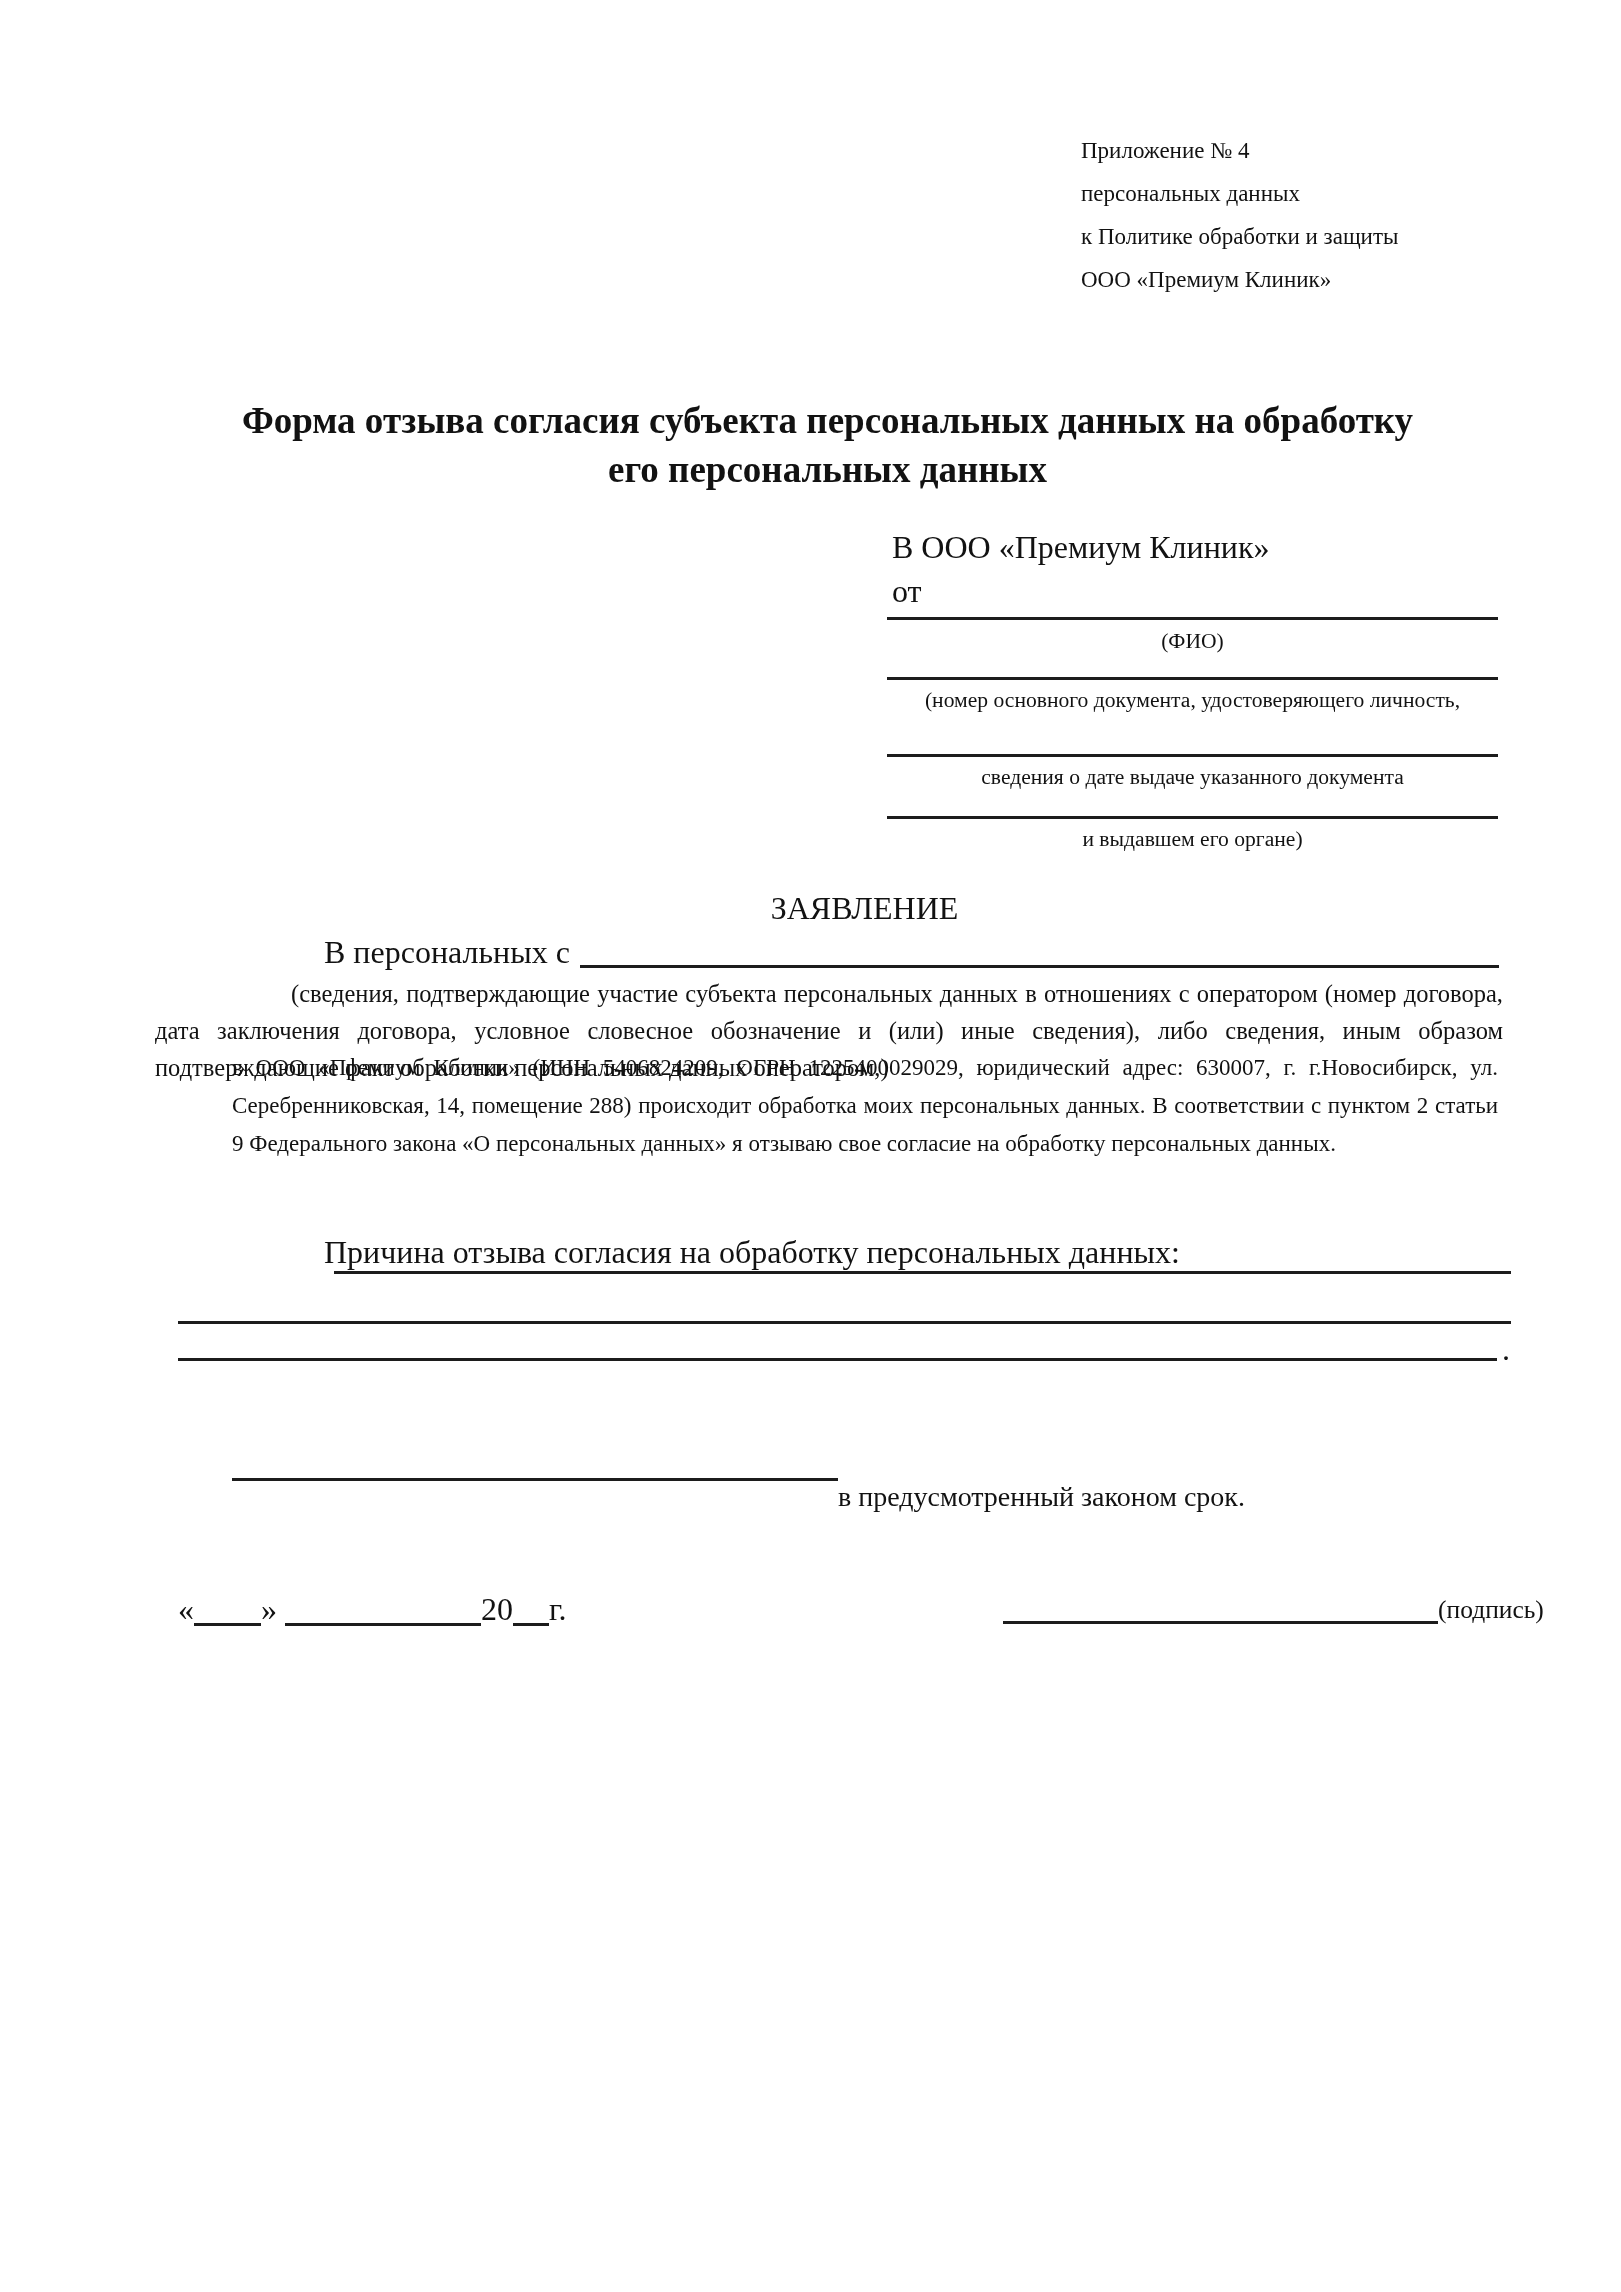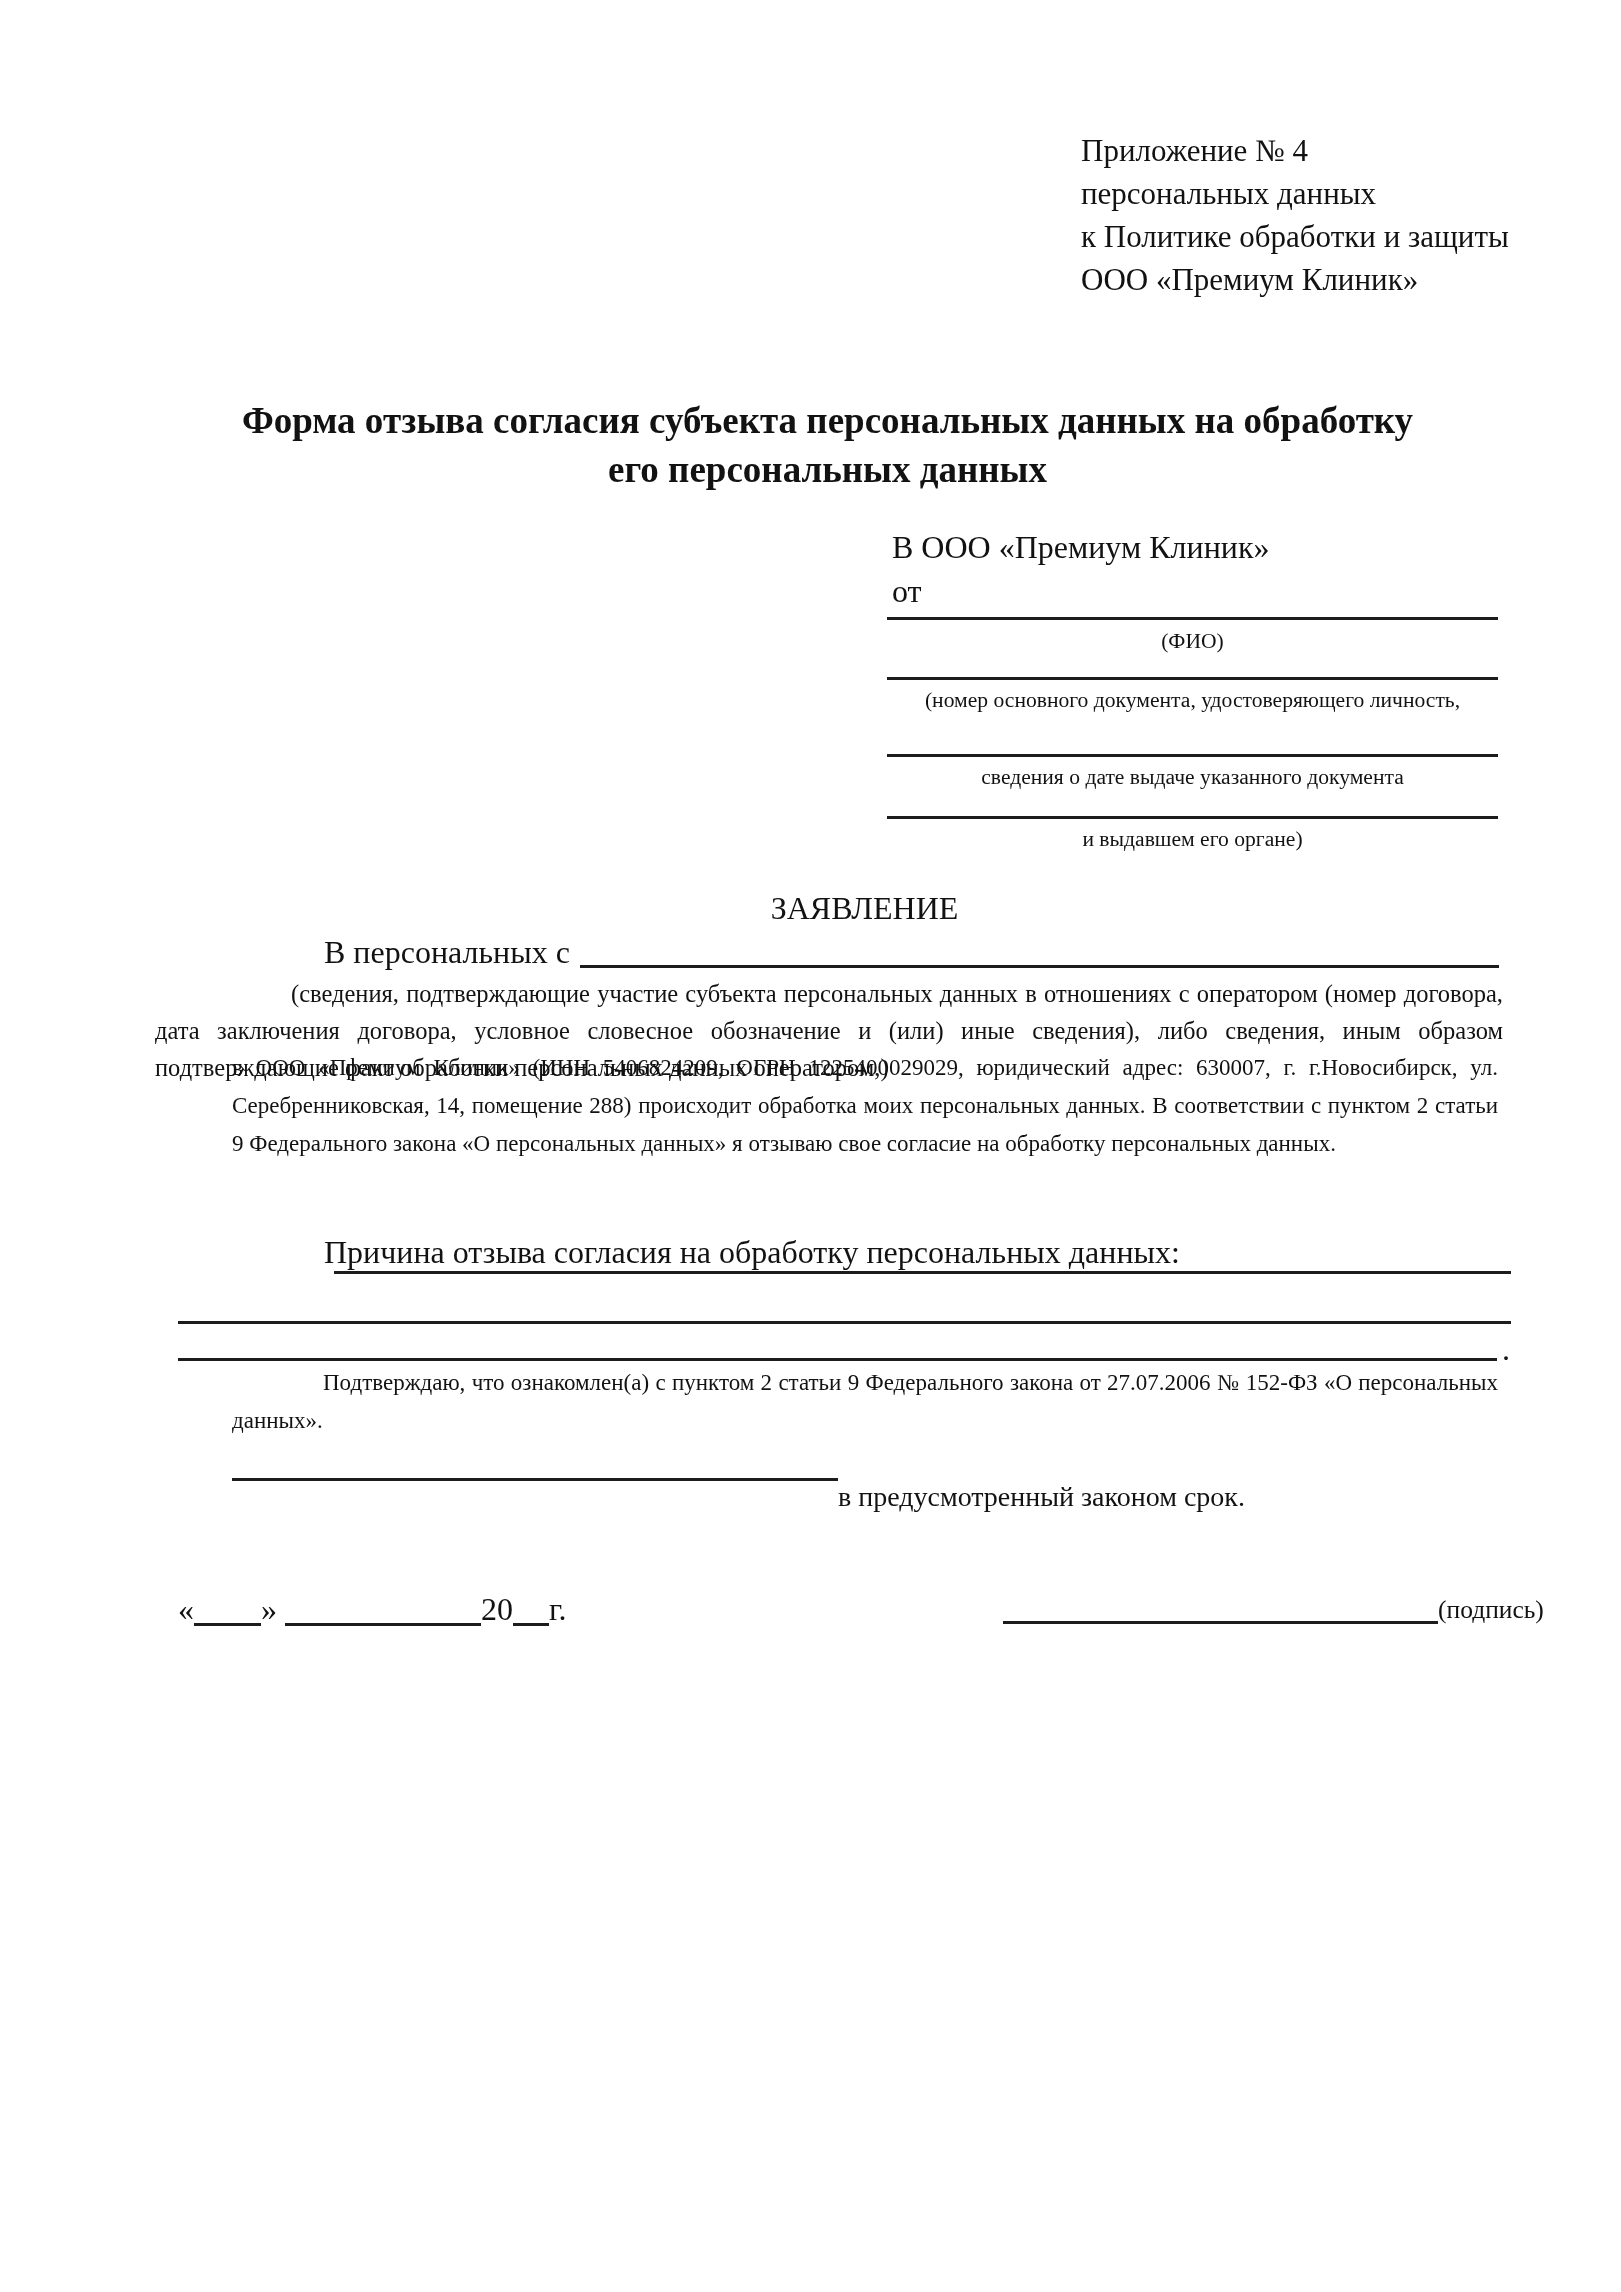--- a/index.html
+++ b/index.html
@@ -6,21 +6,21 @@
   .page{
     position:relative;
     width:1621px;height:2293px;
     background:#ffffff;
     font-family:"Liberation Serif","DejaVu Serif",serif;
     color:#121212;
     overflow:hidden;
   }
   .abs{position:absolute;}
   
-  .annex{left:1081px;top:129px;width:461px;font-size:31px;line-height:43px;text-align:left;}
+  .annex{left:1081px;top:129px;width:461px;font-size:23px;line-height:43px;text-align:left;}
   
   .doc-title{left:155px;top:396px;width:1345px;text-align:center;font-weight:bold;font-size:37px;line-height:49px;}
   
   .addressee{left:892px;top:525px;width:608px;font-size:32px;line-height:44px;}
   
   .rule{border-top:3.9px solid #1c1c1c;height:0;}
   .cap{font-size:21.6px;line-height:29px;text-align:center;}
   .field-cap{left:887px;width:611px;}
   
   .zayav{left:232px;top:890px;width:1265px;text-align:center;font-size:32px;line-height:37px;}
@@ -88,21 +88,20 @@
 
   <div class="abs reasonline">
     <span class="nowrap">Причина отзыва согласия на обработку персональных данных:</span>
     <span class="fill-line"></span>
   </div>
 
   <div class="abs rule" style="left:178px;top:1321px;width:1333px;"></div>
   <div class="abs rule" style="left:178px;top:1358px;width:1319px;"></div>
   <div class="abs" style="left:1502px;top:1331px;font-size:32px;line-height:37px;">.</div>
 
-  <div class="abs bodytext confirm">Подтверждаю, что ознакомлен(а) с пунктом 2 статьи 9 Федерального закона от 27.07.2006 № 152-ФЗ «О персональных данных».</div>
 
   <div class="abs reply2">
     <span class="reply-fill"></span>
     <span class="nowrap">в предусмотренный законом срок.</span>
   </div>
 
   <div class="abs footer-left">
     <span>«</span><span class="blank" style="width:67px;"></span><span>»</span>
     <span class="blank" style="width:196px;"></span><span>20</span><span class="blank" style="width:36px;"></span><span>г.</span>
   </div>

